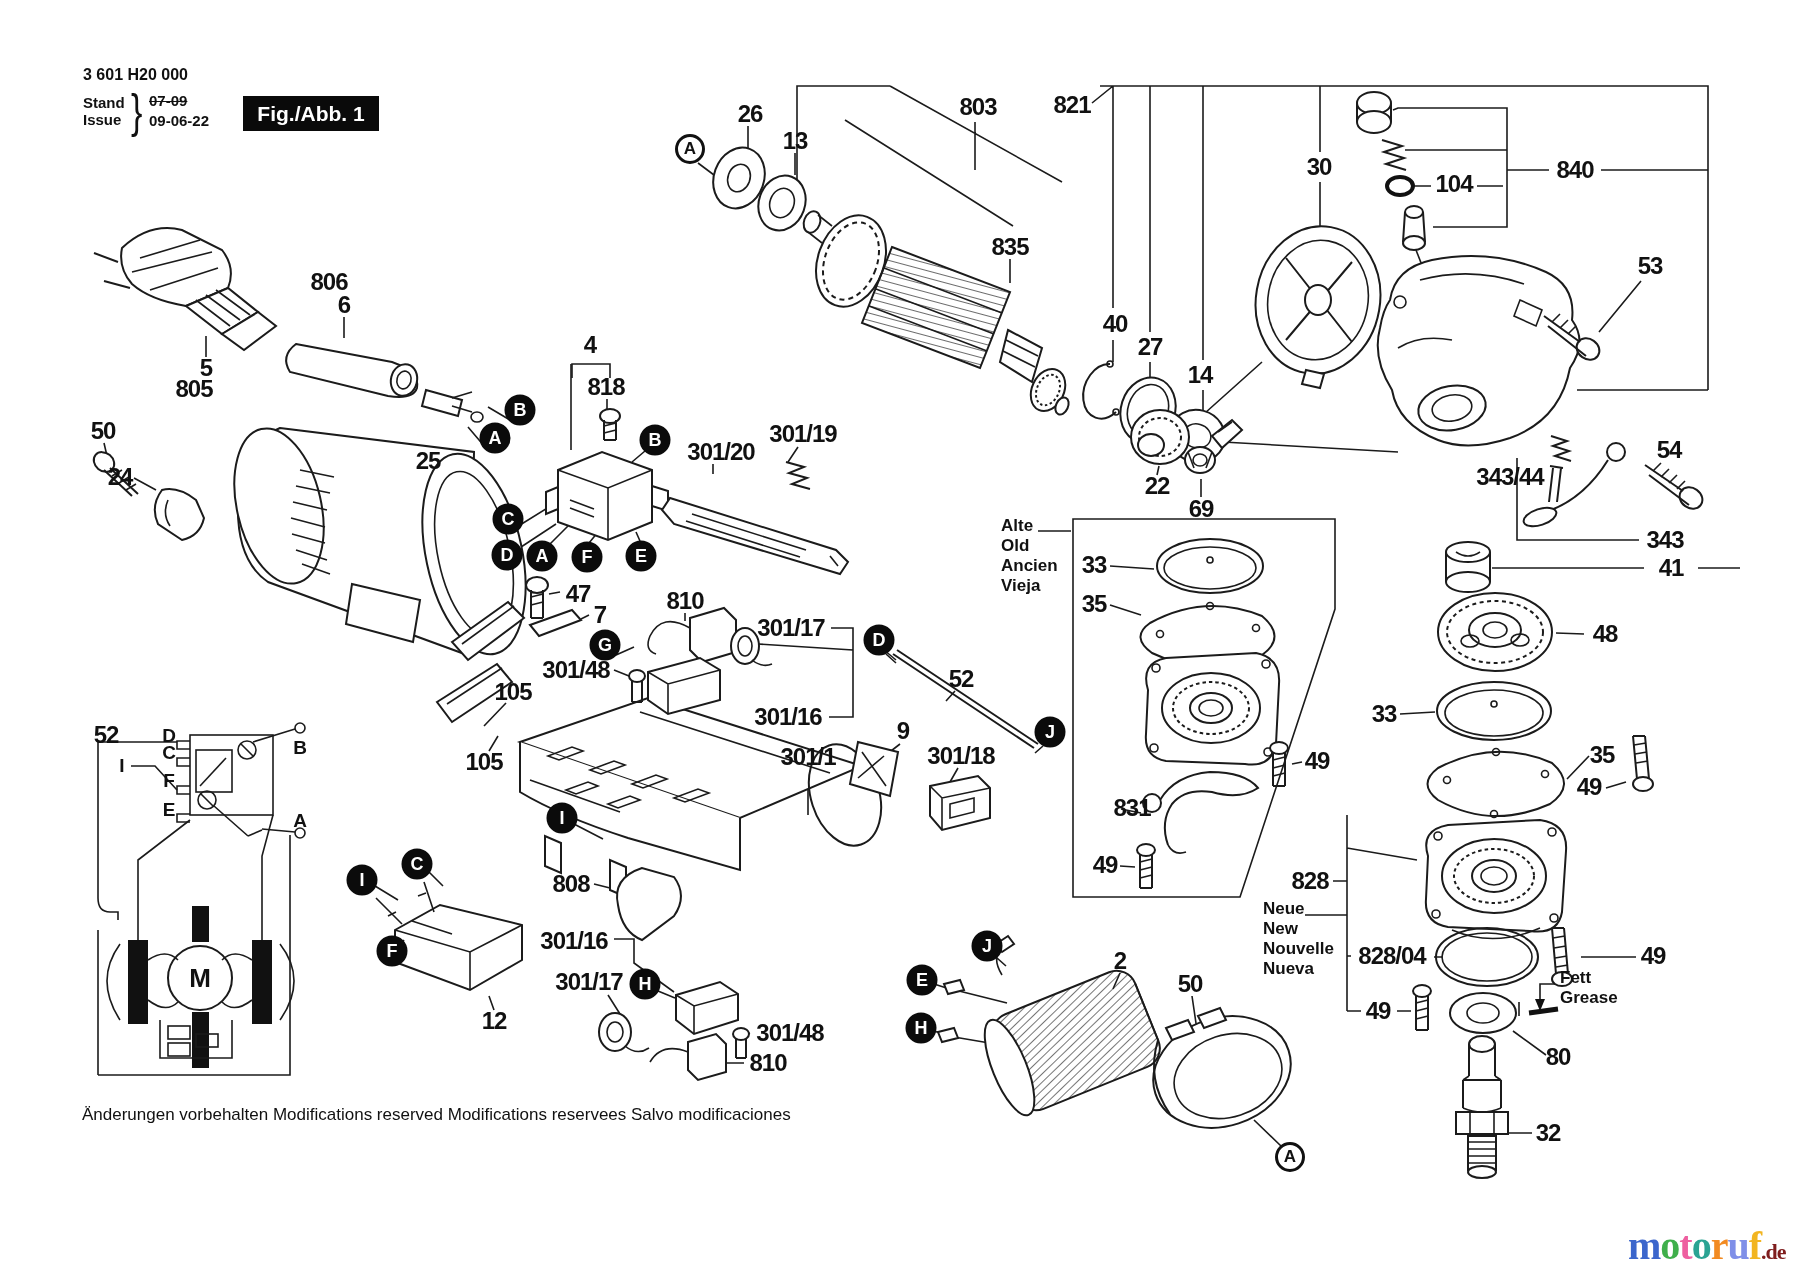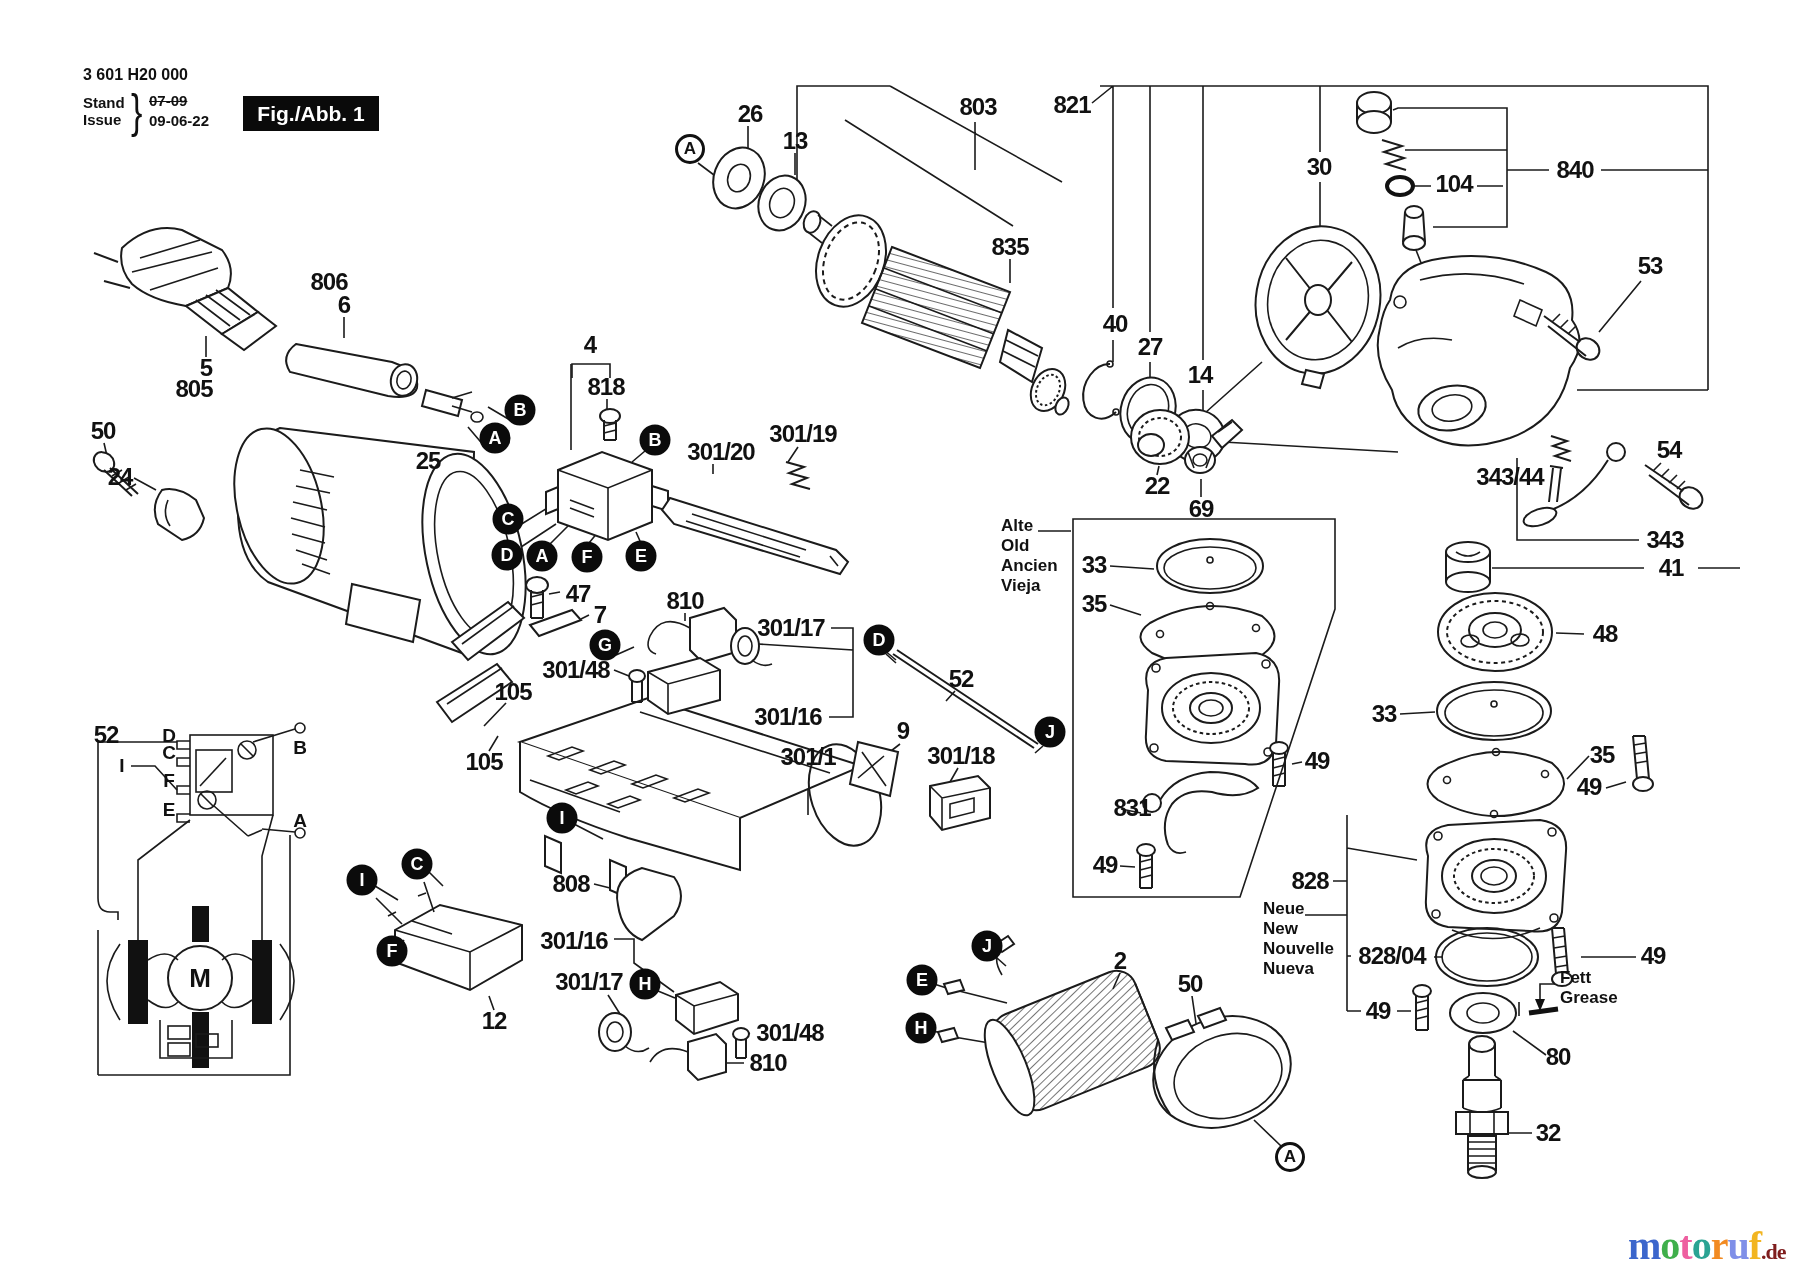--- a/index.html
+++ b/index.html
@@ -480,20 +480,24 @@
 Ancien
 Vieja</div>
 <div class="vtx" id="new-variant" style="left:1263px;top:899px">Neue
 New
 Nouvelle
 Nueva</div>
 <div class="vtx" id="grease-text" style="left:1560px;top:968px">Fett
 Grease</div>
 <div class="wl" style="left:200px;top:978px;font-size:26px">M</div>
 
+<div class="foot" id="notices">Änderungen vorbehalten
+Modifications reserved
+Modifications reservees
+Salvo modificaciones</div>
 
 <div id="logo"><span id="logo-letters"><span style="color: rgb(59, 102, 204);">m</span><span style="color: rgb(63, 175, 75);">o</span><span style="color: rgb(238, 95, 160);">t</span><span style="color: rgb(43, 163, 147);">o</span><span style="color: rgb(242, 138, 33);">r</span><span style="color: rgb(127, 143, 232);">u</span><span style="color: rgb(242, 181, 33);">f</span></span><span class="de">.de</span></div>
 
 <div id="labels">
       <div class="lbl" style="left: 750px; top: 114px;">26</div>
       <div class="lbl" style="left: 795px; top: 141px;">13</div>
       <div class="lbl" style="left: 978px; top: 107px;">803</div>
       <div class="lbl" style="left: 1072px; top: 105px;">821</div>
       <div class="lbl" style="left: 1010px; top: 247px;">835</div>
       <div class="lbl" style="left: 1319px; top: 167px; text-align: center;">30</div>

